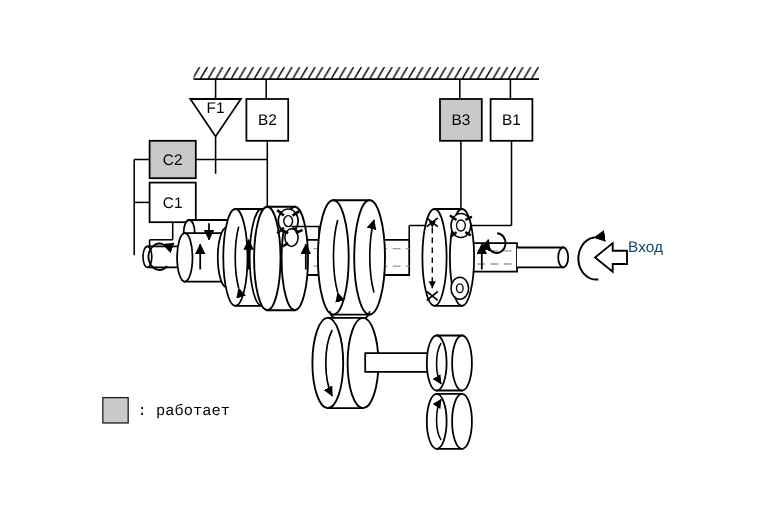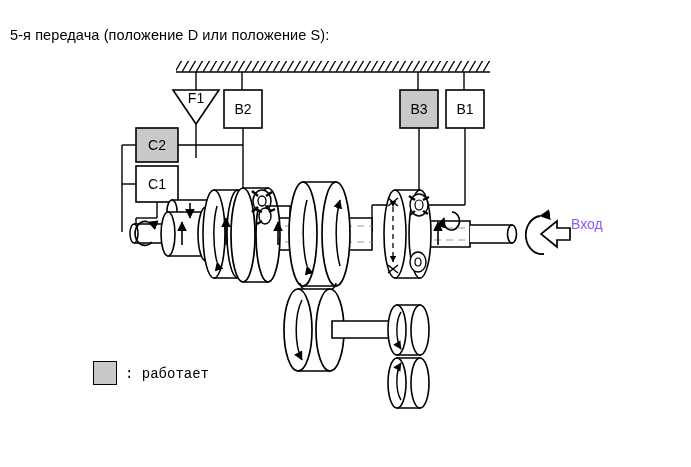--- a/index.html
+++ b/index.html
@@ -51,30 +51,29 @@
     height: 24px;
     background: #c9c9c9;
     border: 1.6px solid #000000;
     box-sizing: border-box;
   }
   #input-text {
     position: absolute;
     left: 571px;
     top: 216px;
     font-size: 14px;
-    color: #8b5cf6;
+    color: #0c4a6e;
     white-space: nowrap;
   }
 </style>
 </head>
 <body>
 
 <div id="page">
 
-  <div id="title">5-я передача (положение D или положение S):</div>
 
   <svg id="diagram" width="691" height="467" viewBox="0 0 691 467">
 
     <defs>
 
       <pattern id="hatch" width="7" height="12" patternUnits="userSpaceOnUse">
         <line x1="0" y1="12" x2="7" y2="0" stroke="#000" stroke-width="1.3"></line>
       </pattern>
       <marker id="arrowSolid" markerWidth="7" markerHeight="7" refX="5.6" refY="3" orient="auto">
         <path d="M0,0 L6,3 L0,6 z" fill="#000"></path>

